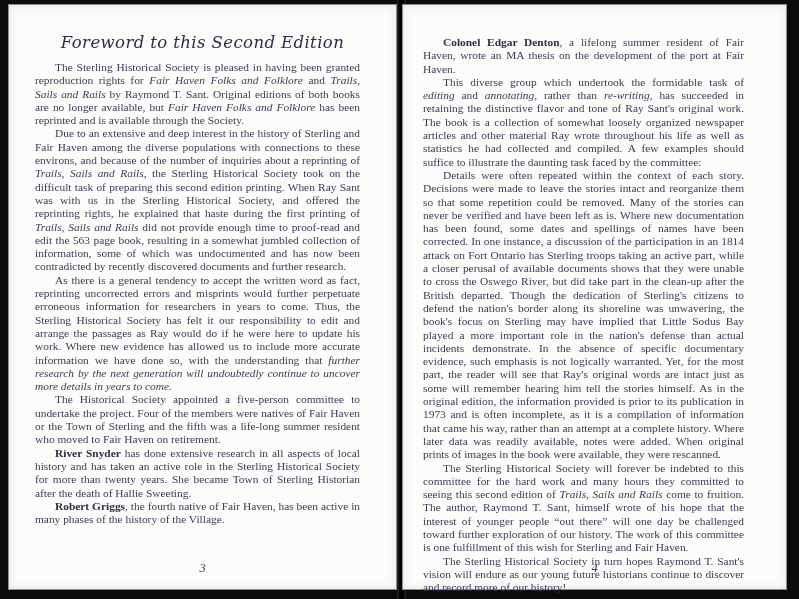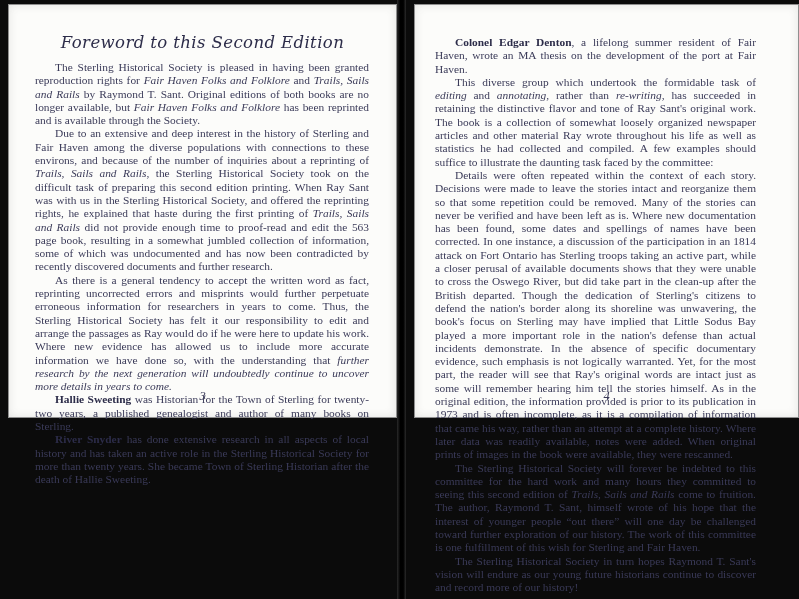--- a/index.html
+++ b/index.html
@@ -16,28 +16,28 @@
   .scan {
     position: relative;
     width: 799px;
     height: 599px;
     background: var(--frame);
     overflow: hidden;
   }
   .page {
     position: absolute;
     top: 4px;
-    height: 414px;
+    height: 586px;
     background: var(--paper);
     border: 1px solid #8f8f8f;
     box-shadow: inset 0 0 10px rgba(60,60,60,0.12);
     color: var(--ink);
   }
   .page-left  { left: 8px;   width: 389px; }
-  .page-right { left: 414px; width: 385px; }
+  .page-right { left: 402px; width: 385px; }
   .gutter {
     position: absolute;
     left: 397px; top: 0;
     width: 9px; height: 599px;
     background: linear-gradient(90deg, #2a2a2a 0%, #000 35%, #000 70%, #2a2a2a 100%);
   }
   .fw-title {
     margin-top: 28px;
     text-align: center;
     font-family: "DejaVu Serif", serif;
@@ -47,21 +47,21 @@
     letter-spacing: 0.4px;
     color: var(--ink-dark);
   }
   .body-text {
     font-size: 11.4px;
     line-height: 13.3px;
     text-align: justify;
     color: var(--ink);
   }
   .page-left .body-text {
-    padding: 9px 27px 0 26px;
+    padding: 9px 36px 0 26px;
   }
   .page-right .body-text {
     padding: 31px 42px 0 20px;
   }
   .body-text p.para { text-indent: 20px; }
   .body-text .it { font-style: italic; }
   .body-text .bd { font-weight: bold; color: var(--ink-dark); }
   .page-number {
     position: absolute;
     bottom: 13px;
@@ -78,22 +78,23 @@
 <div class="scan">
 
   <div class="gutter"></div>
 
   <div class="page page-left">
     <h1 class="fw-title">Foreword to this Second Edition</h1>
     <div class="body-text">
         <p class="para"><span>The Sterling Historical Society is pleased in having been granted reproduction rights for </span><span class="it">Fair Haven Folks and Folklore</span><span> and </span><span class="it">Trails, Sails and Rails</span><span> by Raymond T. Sant. Original editions of both books are no longer available, but </span><span class="it">Fair Haven Folks and Folklore</span><span> has been reprinted and is available through the Society.</span></p>
         <p class="para"><span>Due to an extensive and deep interest in the history of Sterling and Fair Haven among the diverse populations with connections to these environs, and because of the number of inquiries about a reprinting of </span><span class="it">Trails, Sails and Rails</span><span>, the Sterling Historical Society took on the difficult task of preparing this second edition printing. When Ray Sant was with us in the Sterling Historical Society, and offered the reprinting rights, he explained that haste during the first printing of </span><span class="it">Trails, Sails and Rails</span><span> did not provide enough time to proof-read and edit the 563 page book, resulting in a somewhat jumbled collection of information, some of which was undocumented and has now been contradicted by recently discovered documents and further research.</span></p>
         <p class="para"><span>As there is a general tendency to accept the written word as fact, reprinting uncorrected errors and misprints would further perpetuate erroneous information for researchers in years to come. Thus, the Sterling Historical Society has felt it our responsibility to edit and arrange the passages as Ray would do if he were here to update his work. Where new evidence has allowed us to include more accurate information we have done so, with the understanding that </span><span class="it">further research by the next generation will undoubtedly continue to uncover more details in years to come.</span></p>
-        <p class="para"><span class="bd">Hallie Sweeting</span><span> was Historian for the Town of Sterling for twenty-two years, a published genealogist and author of many books on Sterling.</span></p>
+        <p class="para"><span>The Historical Society appointed a five-person committee to undertake the project. Four of the members were natives of Fair Haven or the Town of Sterling and the fifth was a life-long summer resident who moved to Fair Haven on retirement.</span></p>
         <p class="para"><span class="bd">River Snyder</span><span> has done extensive research in all aspects of local history and has taken an active role in the Sterling Historical Society for more than twenty years. She became Town of Sterling Historian after the death of Hallie Sweeting.</span></p>
+        <p class="para"><span class="bd">Robert Griggs</span><span>, the fourth native of Fair Haven, has been active in many phases of the history of the Village.</span></p>
       </div>
     <div class="page-number">3</div>
   </div>
 
   <div class="page page-right">
     <div class="body-text">
         <p class="para"><span class="bd">Colonel Edgar Denton</span><span>, a lifelong summer resident of Fair Haven, wrote an MA thesis on the development of the port at Fair Haven.</span></p>
         <p class="para"><span>This diverse group which undertook the formidable task of </span><span class="it">editing</span><span> and </span><span class="it">annotating</span><span>, rather than </span><span class="it">re-writing</span><span>, has succeeded in retaining the distinctive flavor and tone of Ray Sant's original work. The book is a collection of somewhat loosely organized newspaper articles and other material Ray wrote throughout his life as well as statistics he had collected and compiled. A few examples should suffice to illustrate the daunting task faced by the committee:</span></p>
         <p class="para"><span>Details were often repeated within the context of each story. Decisions were made to leave the stories intact and reorganize them so that some repetition could be removed. Many of the stories can never be verified and have been left as is. Where new documentation has been found, some dates and spellings of names have been corrected. In one instance, a discussion of the participation in an 1814 attack on Fort Ontario has Sterling troops taking an active part, while a closer perusal of available documents shows that they were unable to cross the Oswego River, but did take part in the clean-up after the British departed. Though the dedication of Sterling's citizens to defend the nation's border along its shoreline was unwavering, the book's focus on Sterling may have implied that Little Sodus Bay played a more important role in the nation's defense than actual incidents demonstrate. In the absence of specific documentary evidence, such emphasis is not logically warranted. Yet, for the most part, the reader will see that Ray's original words are intact just as some will remember hearing him tell the stories himself. As in the original edition, the information provided is prior to its publication in 1973 and is often incomplete, as it is a compilation of information that came his way, rather than an attempt at a complete history. Where later data was readily available, notes were added. When original prints of images in the book were available, they were rescanned.</span></p>
         <p class="para"><span>The Sterling Historical Society will forever be indebted to this committee for the hard work and many hours they committed to seeing this second edition of </span><span class="it">Trails, Sails and Rails</span><span> come to fruition. The author, Raymond T. Sant, himself wrote of his hope that the interest of younger people “out there” will one day be challenged toward further exploration of our history. The work of this committee is one fulfillment of this wish for Sterling and Fair Haven.</span></p>

